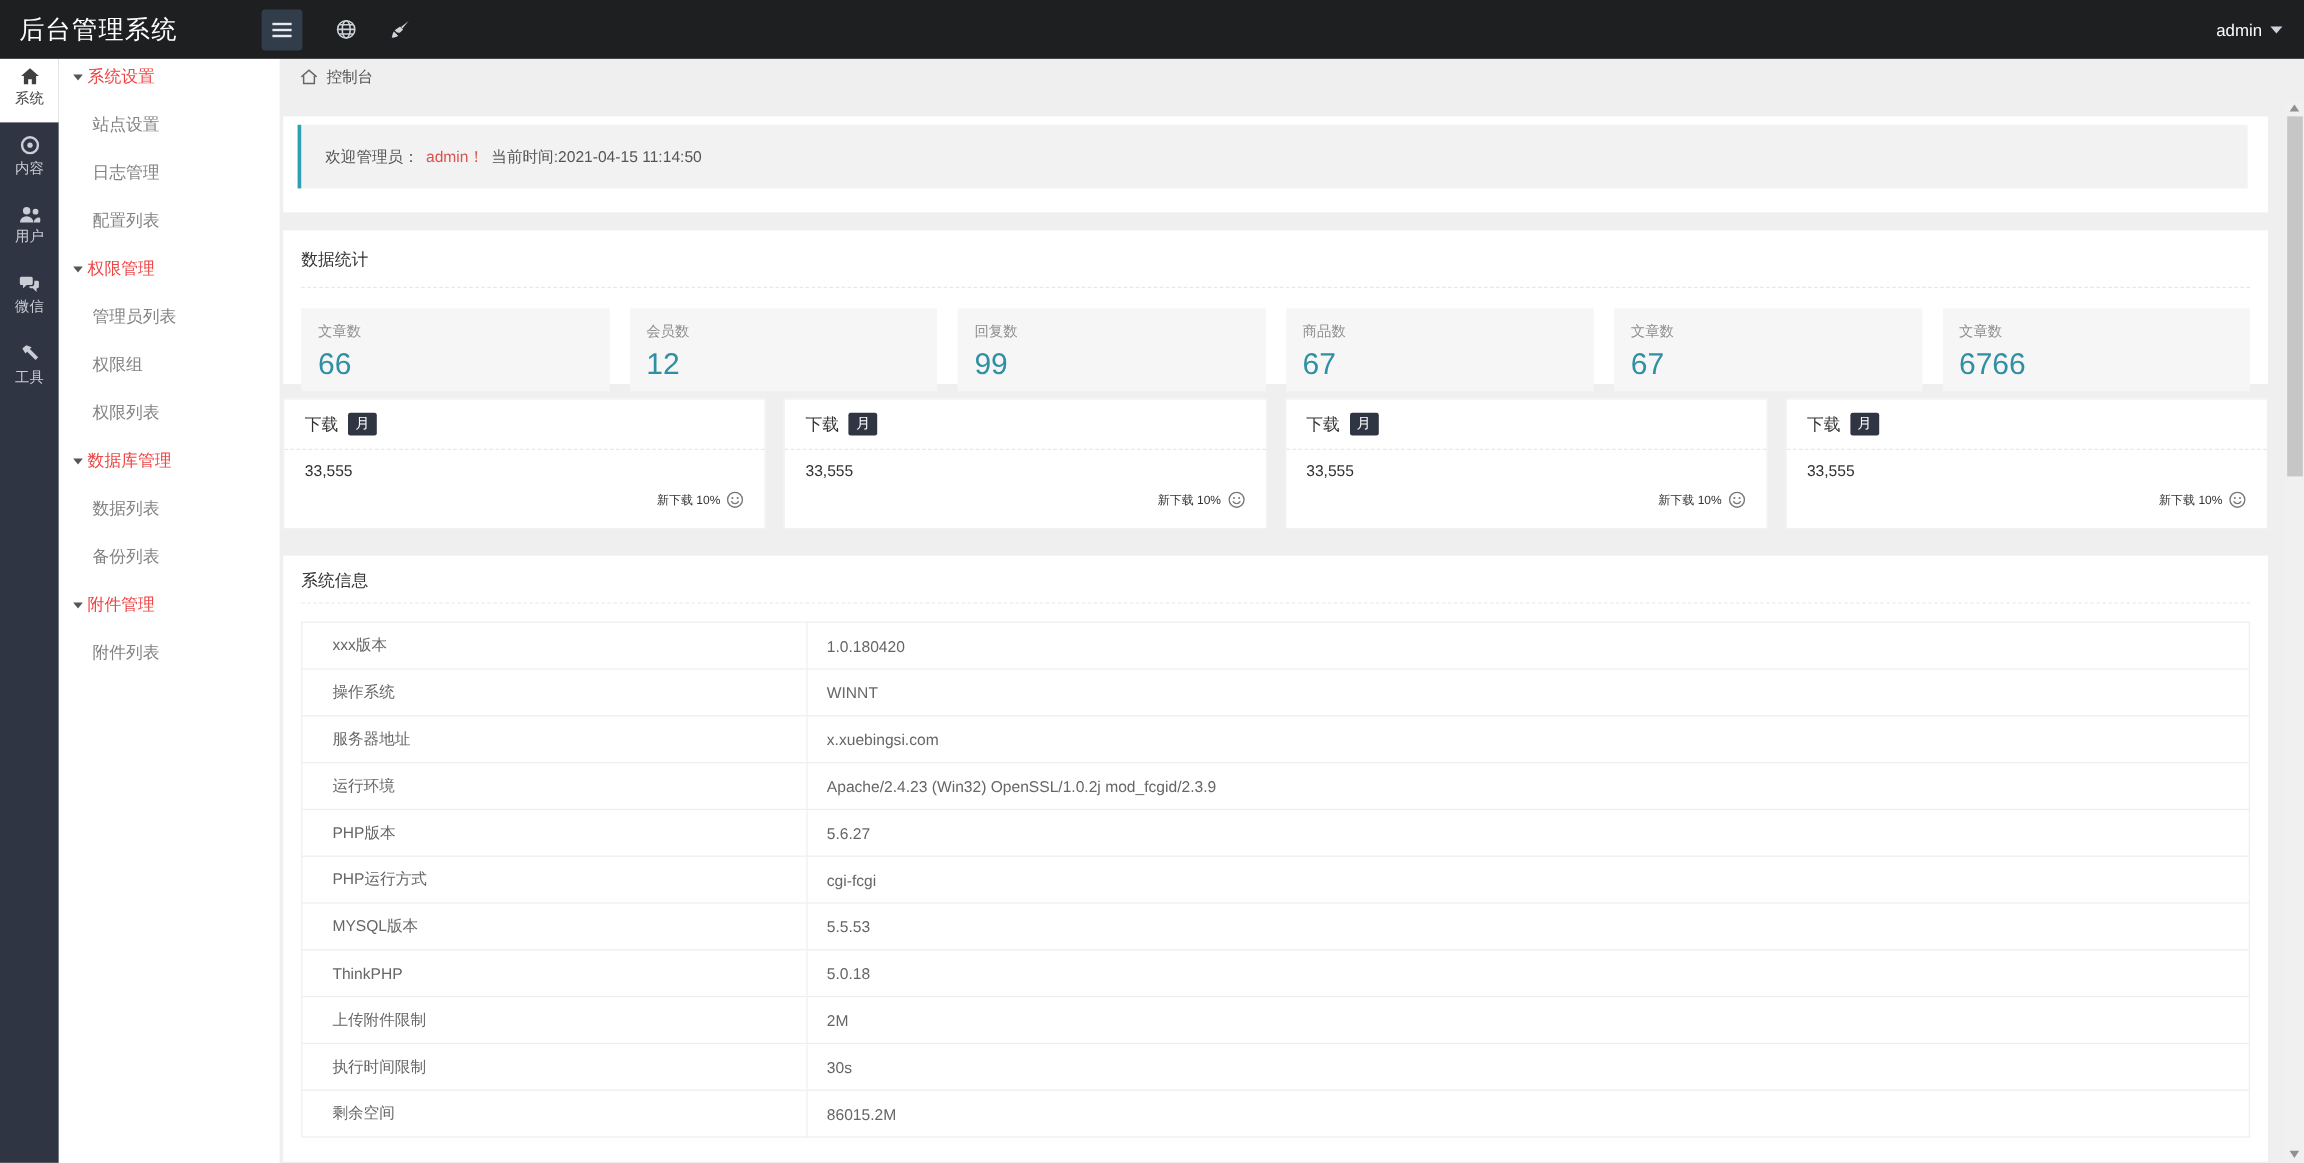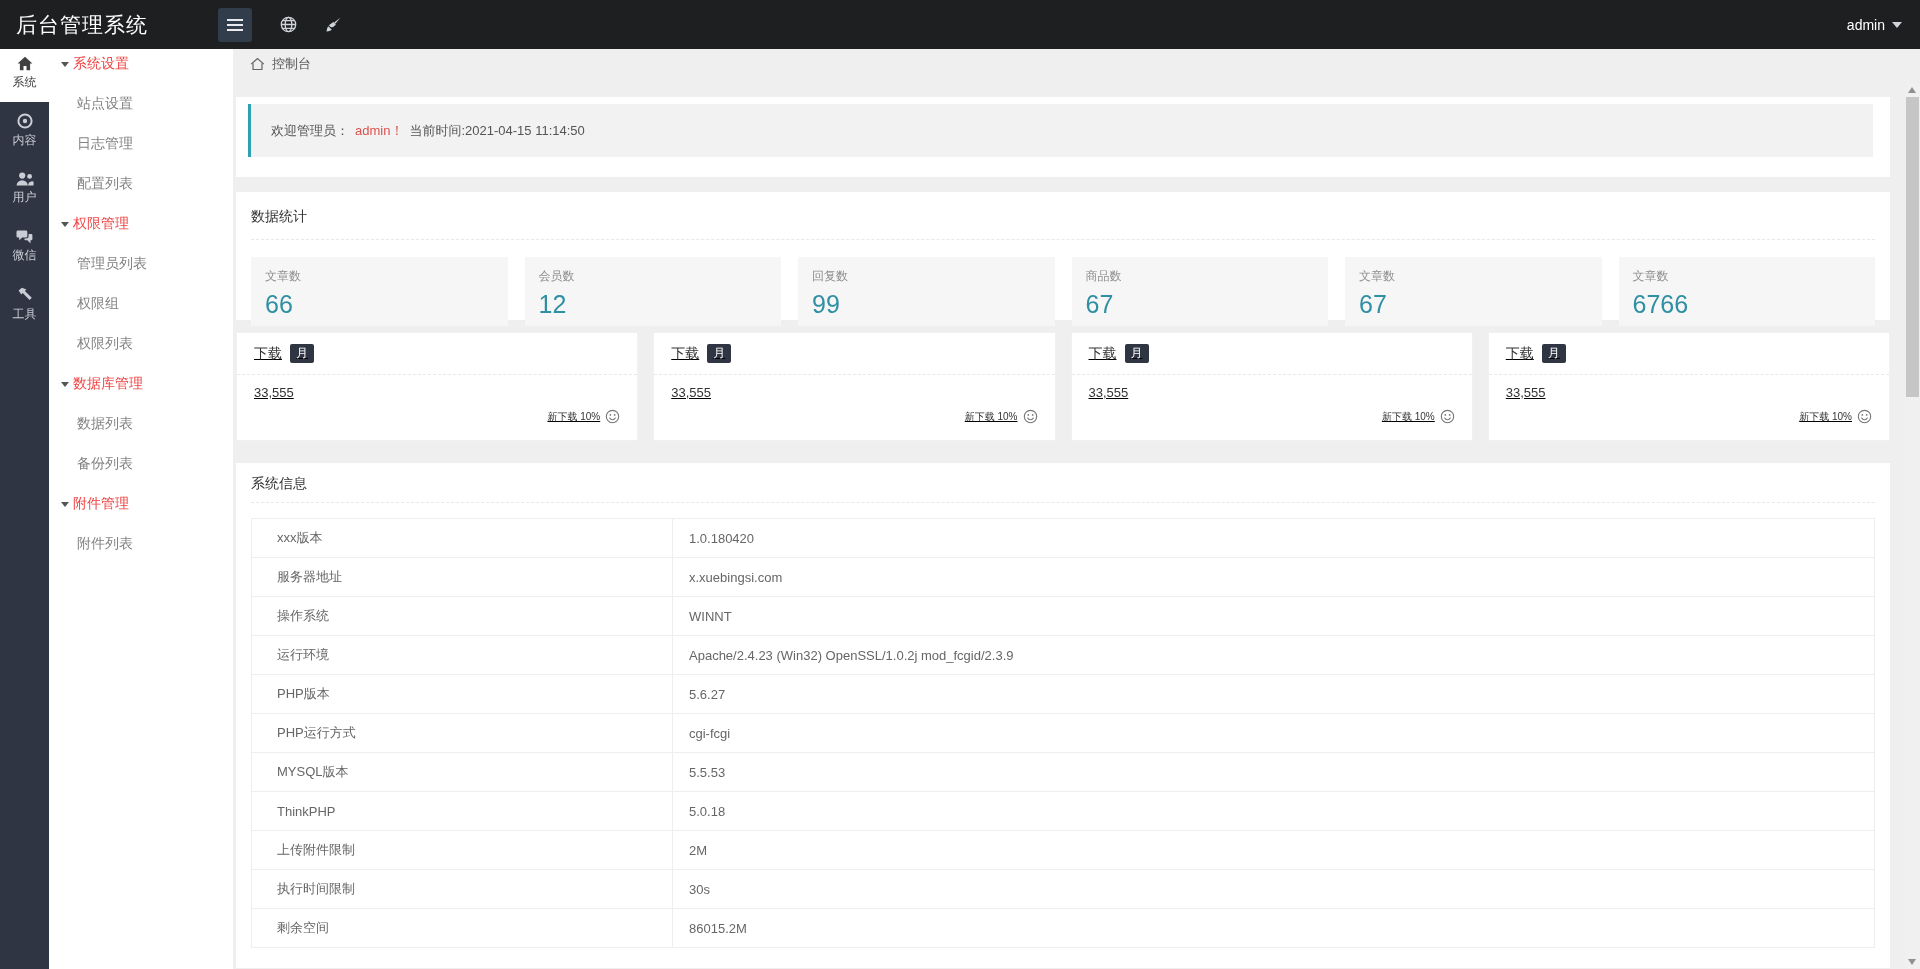--- a/index.html
+++ b/index.html
@@ -52,21 +52,21 @@
   .welcome-banner .u { color:#d9534f; margin:0 6px; }
 
   .stats-panel { margin-top:15px; height:128px; padding:0 15px 14px 15px; }
   .panel-title { height:48px; line-height:48px; font-size:14px; color:#333;
                  border-bottom:1px dashed #e8e8e8; }
   .stat-grid { margin-top:17px; display:grid; grid-template-columns:repeat(6,1fr); gap:17px; }
   .stat-card { height:69px; background:#f6f6f6; padding:11px 14px; }
   .stat-label { font-size:12px; color:#8f8f8f; }
   .stat-value { margin-top:5px; font-size:25px; color:#2f8fa3; }
 
-  .dl-row { margin-top:12px; display:grid; grid-template-columns:repeat(4,1fr); gap:15px;text-decoration:underline; }
+  .dl-row { margin-top:12px; display:grid; grid-template-columns:repeat(4,1fr); gap:15px; }
   .dl-card { height:109px; background:#ffffff; border:1px solid #f1f1f1; }
   .dl-head { height:42px; display:flex; align-items:center; padding:0 17px;
              border-bottom:1px dashed #e8e8e8; font-size:14px; color:#333; }
   .dl-badge { margin-left:8px; background:#2f3542; color:#ffffff; font-size:12px;
               padding:2px 6px; border-radius:2px; line-height:1.2; }
   .dl-body { padding:10px 17px 0 17px; }
   .dl-count { font-size:13px; color:#333; }
   .dl-note { margin-top:9px; display:flex; align-items:center; gap:5px; font-size:10px; color:#333;justify-content:flex-end; }
 
   .sys-panel { margin-top:22px; padding:0 15px 20px 15px; min-height:500px; }
@@ -328,26 +328,26 @@
 
   <div class="panel sys-panel">
     <div class="panel-title">系统信息</div>
     <table class="sys">
       <tbody>
         <tr>
           <td class="k">xxx版本</td>
           <td class="v">1.0.180420</td>
         </tr>
         <tr>
+          <td class="k">操作系统</td>
+          <td class="v">WINNT</td>
+        </tr>
+        <tr>
           <td class="k">服务器地址</td>
           <td class="v">x.xuebingsi.com</td>
-        </tr>
-        <tr>
-          <td class="k">操作系统</td>
-          <td class="v">WINNT</td>
         </tr>
         <tr>
           <td class="k">运行环境</td>
           <td class="v">Apache/2.4.23 (Win32) OpenSSL/1.0.2j mod_fcgid/2.3.9</td>
         </tr>
         <tr>
           <td class="k">PHP版本</td>
           <td class="v">5.6.27</td>
         </tr>
         <tr>

